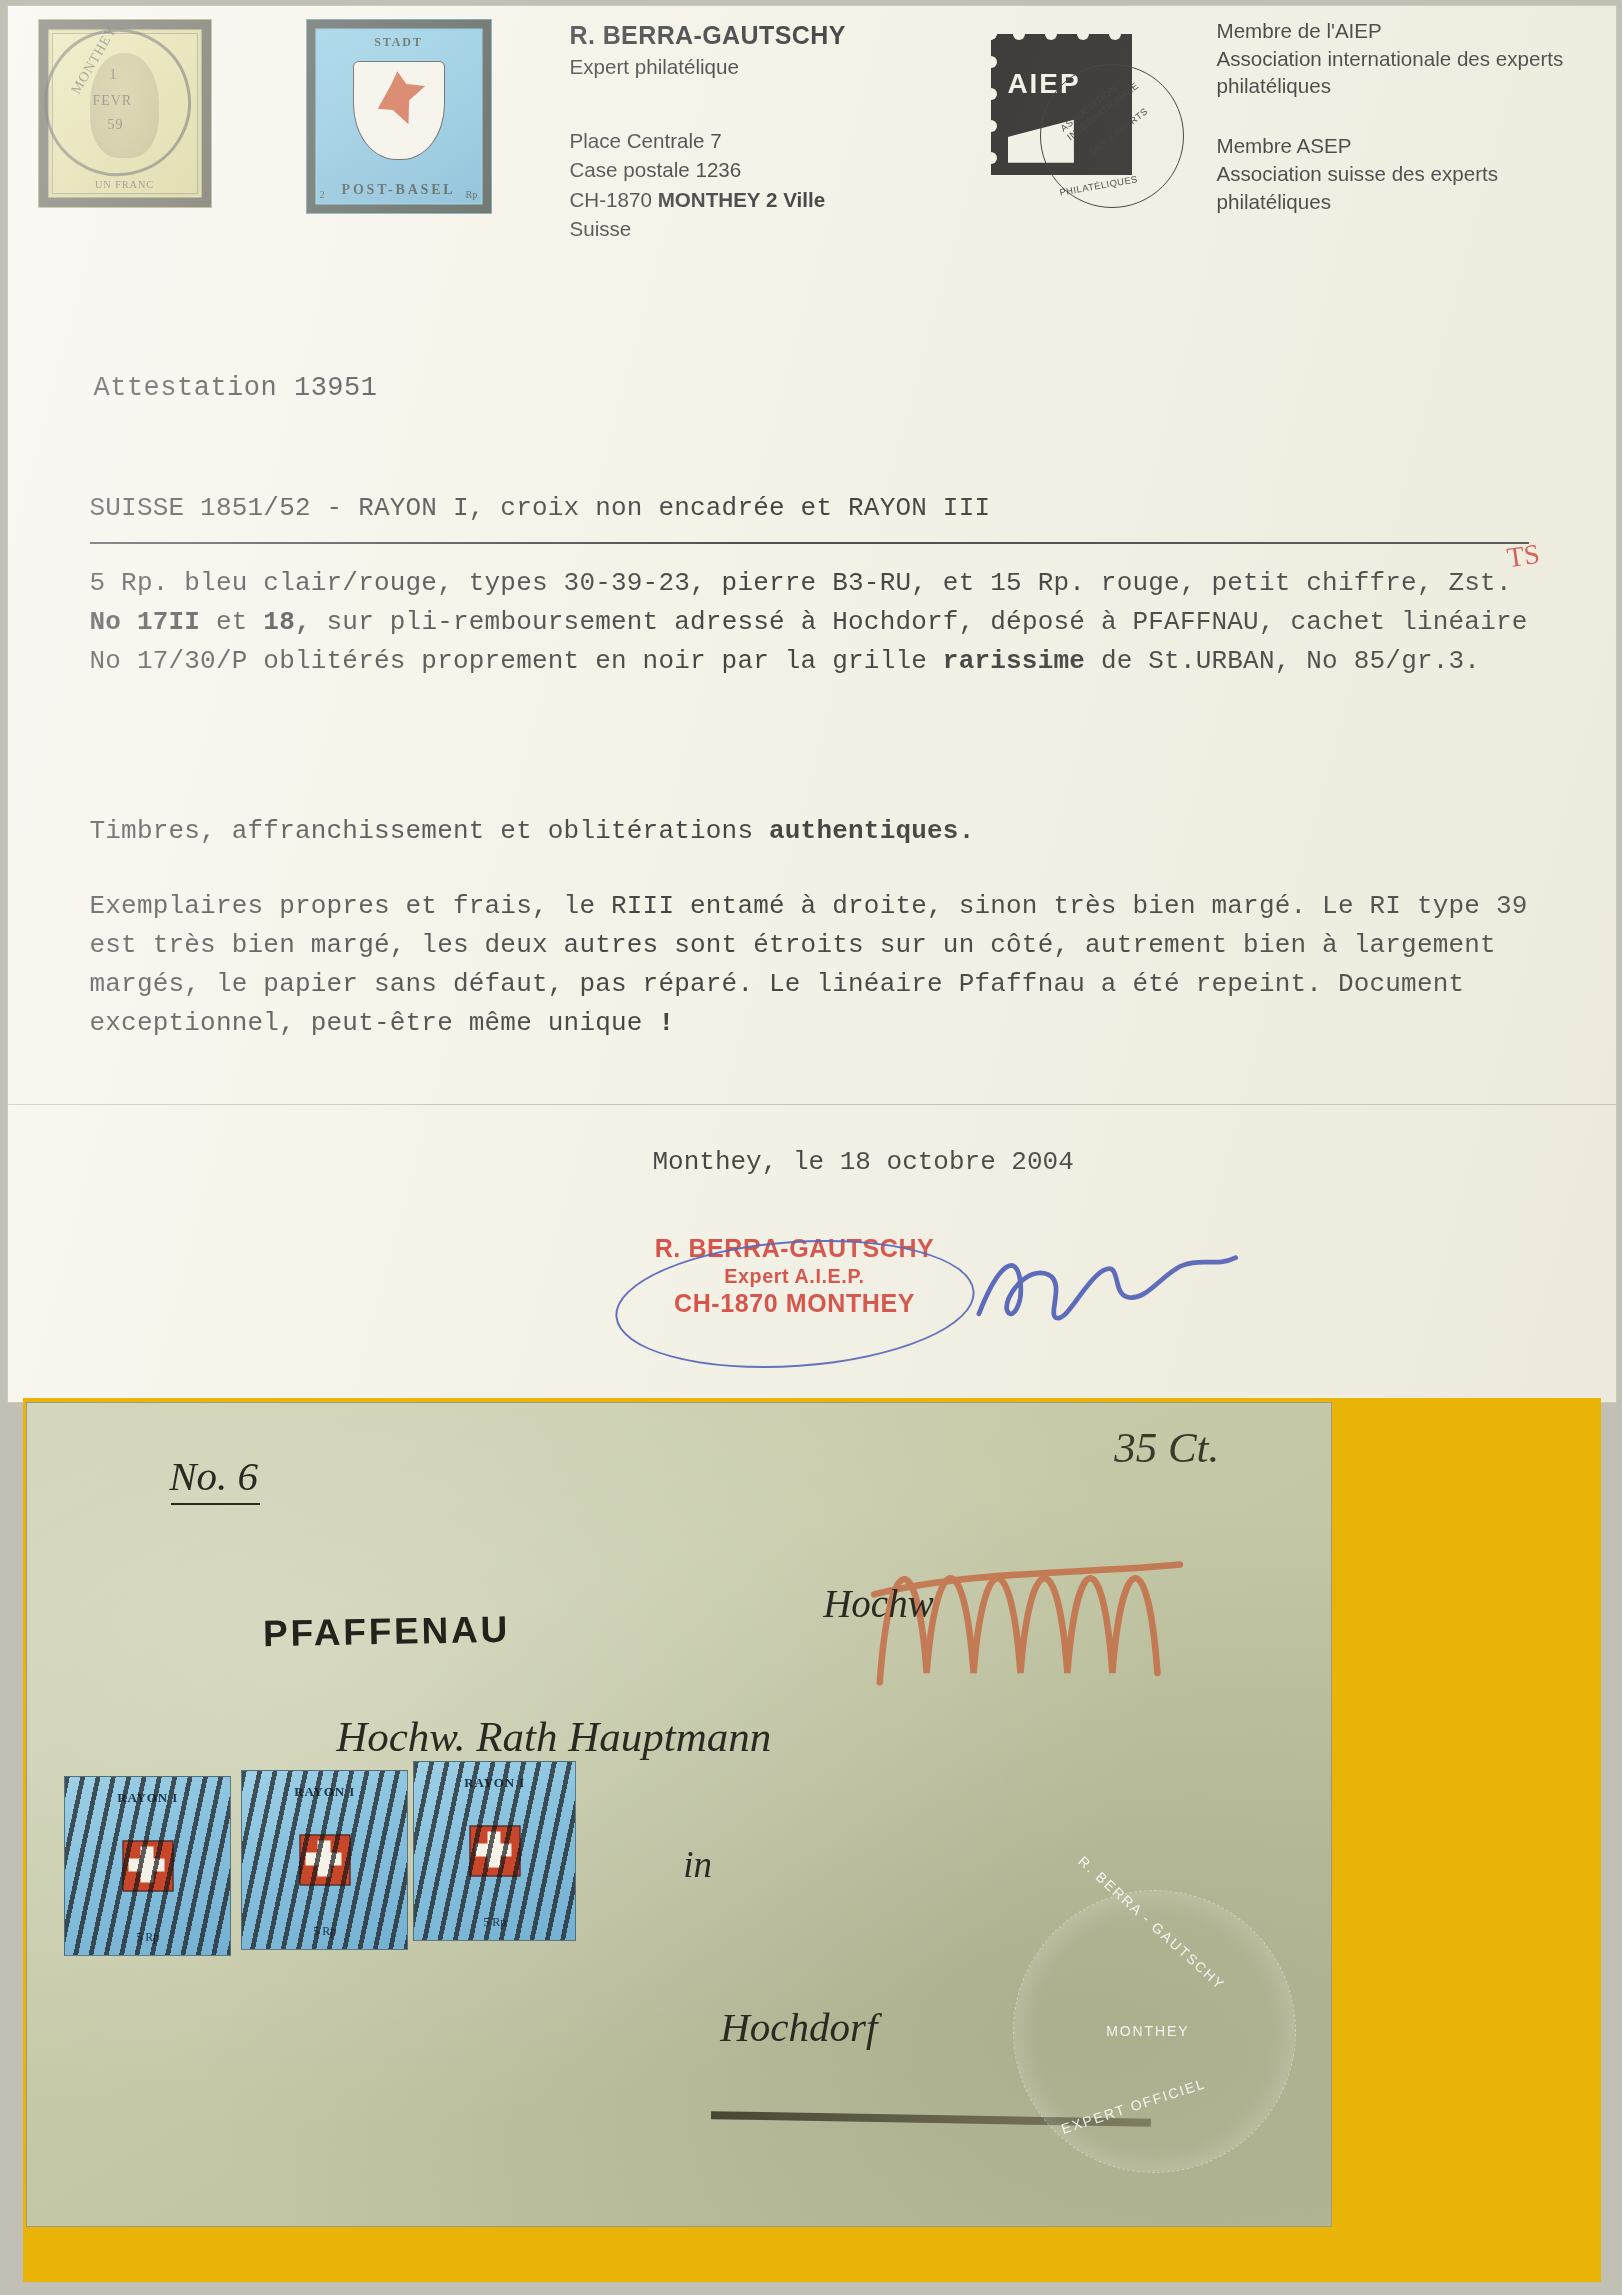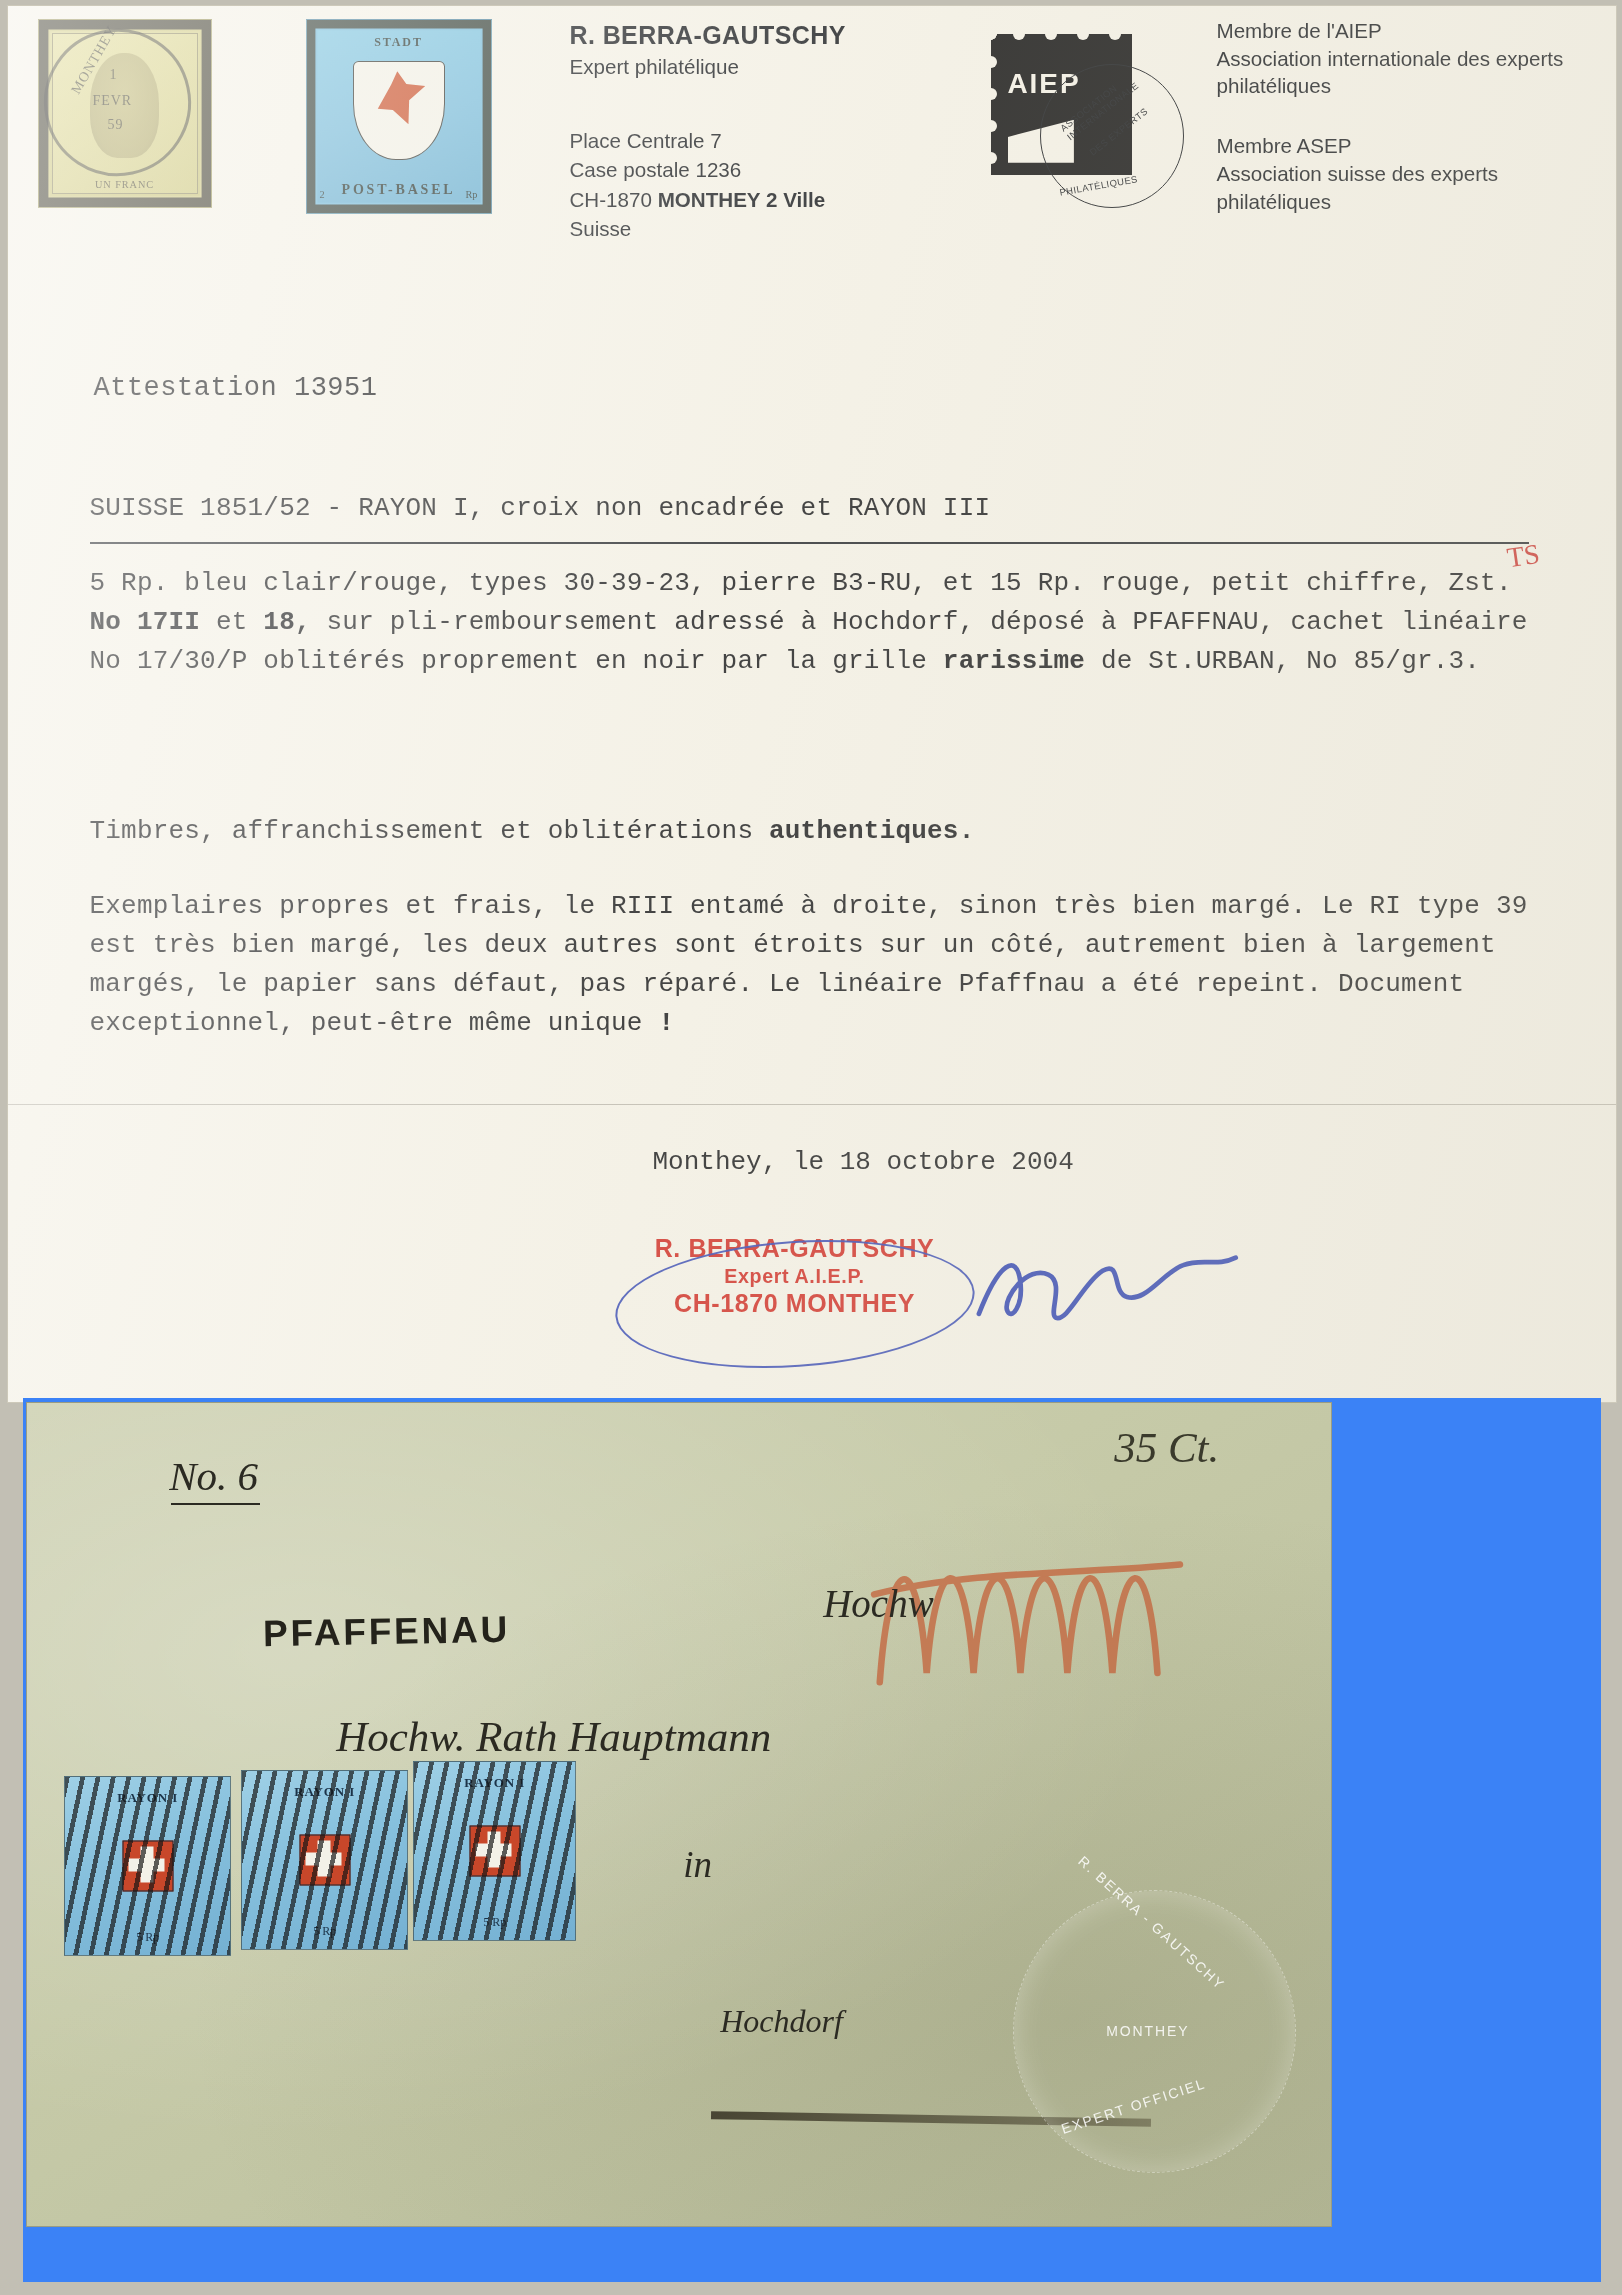--- a/index.html
+++ b/index.html
@@ -221,21 +221,21 @@
   .fold-line {
     position: absolute; left: 0; top: 1098px; width: 100%; height: 1.9px;
     background: rgba(120,116,104,0.45);
   }
 
   
   .cover-wrap {
     position: absolute;
     left: 22.5px; top: 1398px;
     width: 1578px; height: 884px;
-    background: #3b82f6;
+    background: #eab308;
   }
   .cover {
     position: absolute;
     left: 3.7px; top: 3.7px; width: 1304px; height: 823px;
     background: linear-gradient(150deg,#cfd2b4 0%, #c6caa8 40%, #b9bd9b 100%);
     border: 0.9px solid #9a9c82;
     overflow: hidden;
   }
   .cover .texture {
     position: absolute; inset: 0;
@@ -256,21 +256,21 @@
     background: #2b2a22;
   }
   .hw-top { left: 356px; top: 19px; font-size: 43px; letter-spacing: 0.9px; }
   .hw-amount { left: 1087px; top: 20.6px; font-size: 43px; color: #3a3a2c; }
   .hw-red-scribble {
     position: absolute; left: 834px; top: 111px; width: 394px; height: 187px;
   }
   .hw-line2 { left: 796px; top: 178px; font-size: 39px; }
   .hw-line3 { left: 309px; top: 309px; font-size: 43px; }
   .hw-line4 { left: 656px; top: 440px; font-size: 37px; }
-  .hw-line5 { left: 693px; top: 600px; font-size: 32px; }
+  .hw-line5 { left: 693px; top: 600px; font-size: 41px; }
   .pfaffnau-mark {
     position: absolute; left: 236px; top: 208px;
     font-family: "Liberation Sans", sans-serif;
     font-weight: bold; font-size: 37px; letter-spacing: 2.8px;
     color: #24231b;
     transform: rotate(-1deg);
   }
   .cov-stamp {
     position: absolute;
     border: 0.9px solid rgba(40,40,30,0.5);

